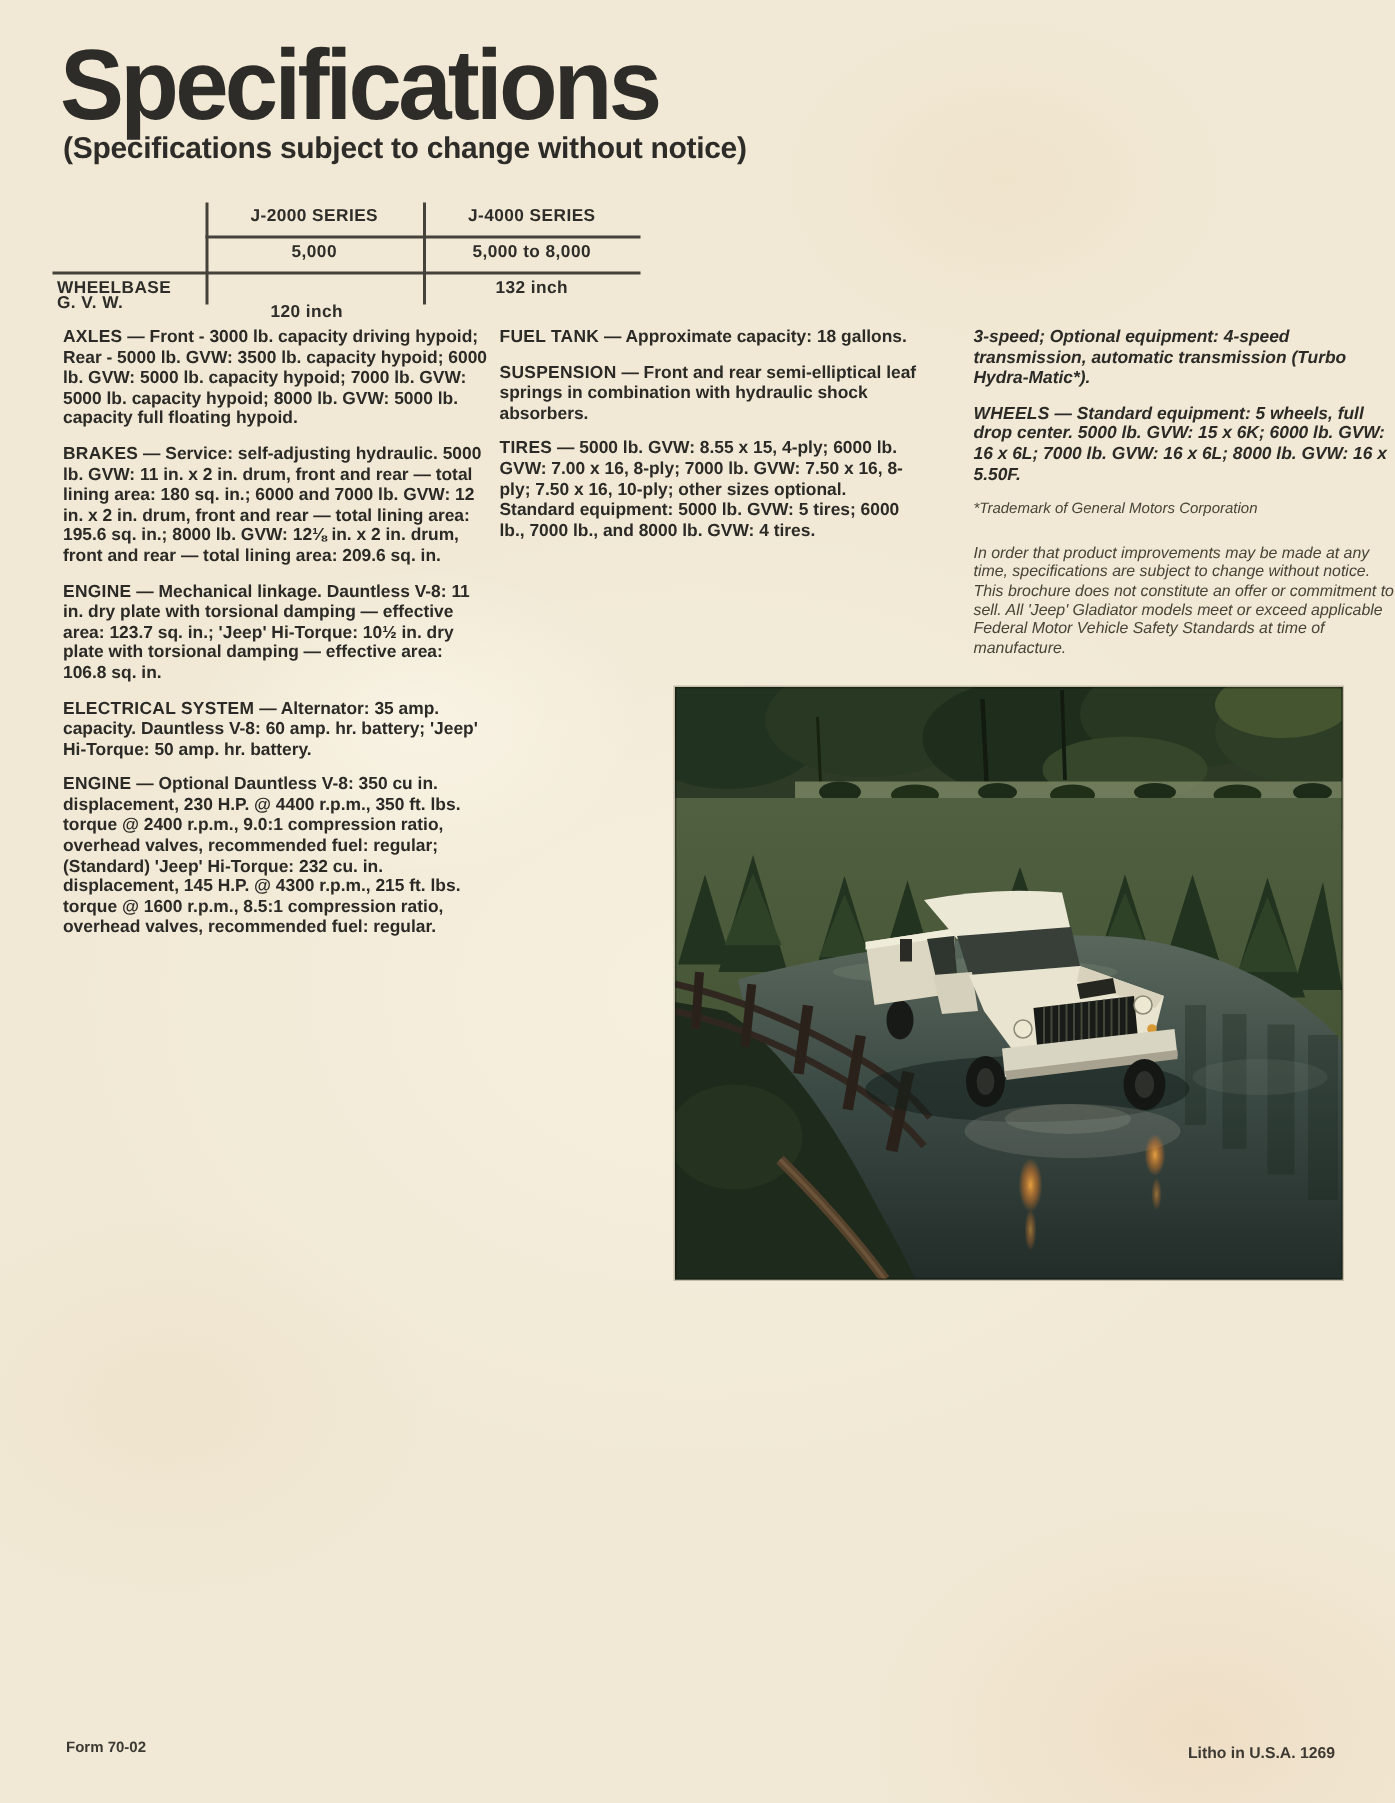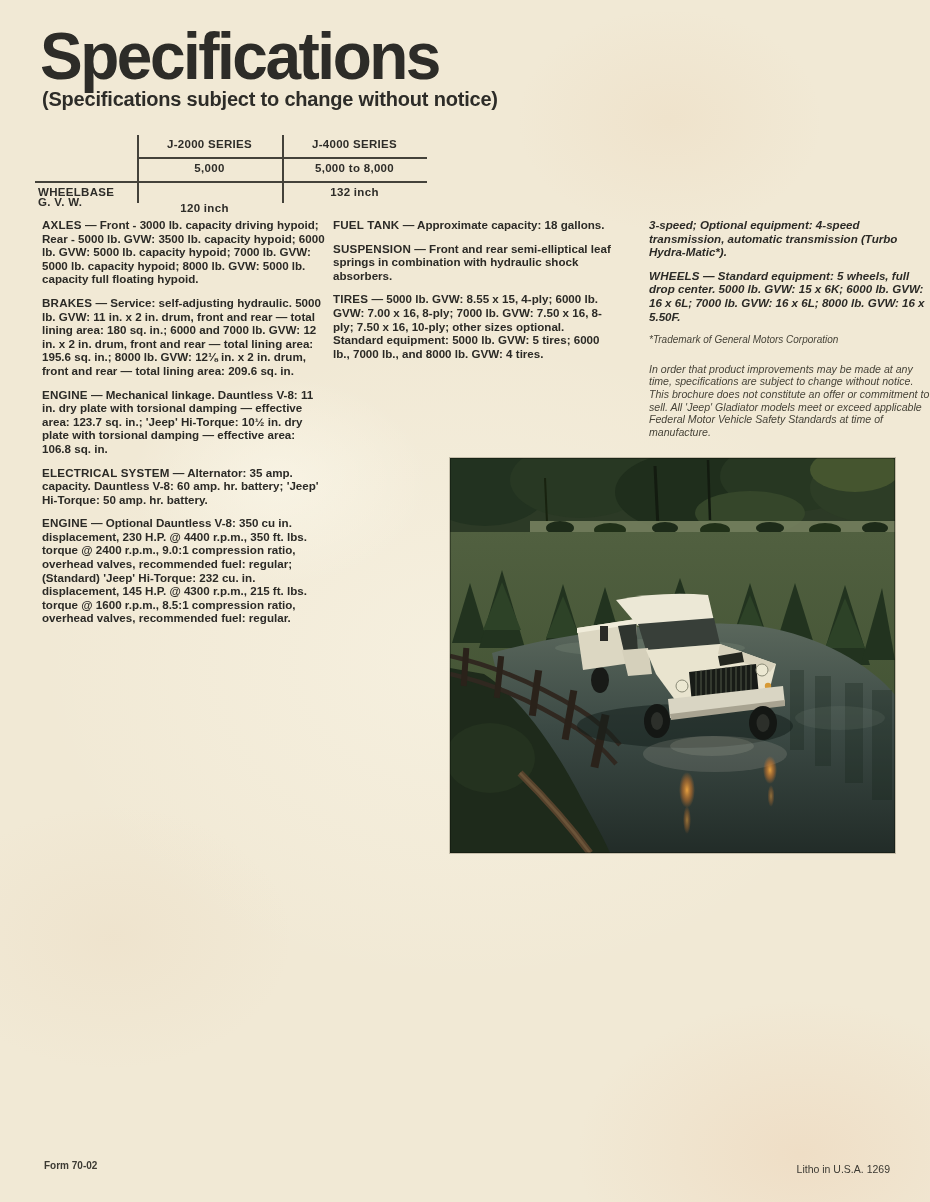--- a/index.html
+++ b/index.html
@@ -38,21 +38,21 @@
   #col1{left:42px;}
   #col2{left:333px;}
   #col3{left:649px;width:286px;font-style:italic;}
   .footnote{font-weight:normal;font-size:10px;color:#474439;margin:4px 0 0 0 !important;}
   .disclaimer{font-weight:normal;font-size:10.6px;line-height:12.6px;color:#474439;margin:16px 0 0 0 !important;}
   
   .photo{position:absolute;left:450px;top:458px;width:445px;height:395px;background:#2c3a28;box-shadow:0 0 0 1px rgba(60,50,30,0.25);}
   .photo svg{display:block;}
   
   .footer-left{position:absolute;left:44px;top:1160px;font-size:10px;font-weight:bold;color:#3c3a33;}
-  .footer-right{position:absolute;right:40px;top:1163px;font-size:10.5px;font-weight:normal;color:#3c3a33;}
+  .footer-right{position:absolute;right:40px;top:1163px;font-size:10.5px;font-weight:bold;color:#3c3a33;}
 </style>
 </head>
 <body>
 
 <div class="page">
 
   <div class="title">Specifications</div>
   <div class="subtitle">(Specifications subject to change without notice)</div>
 
   <div class="gvw-table">

